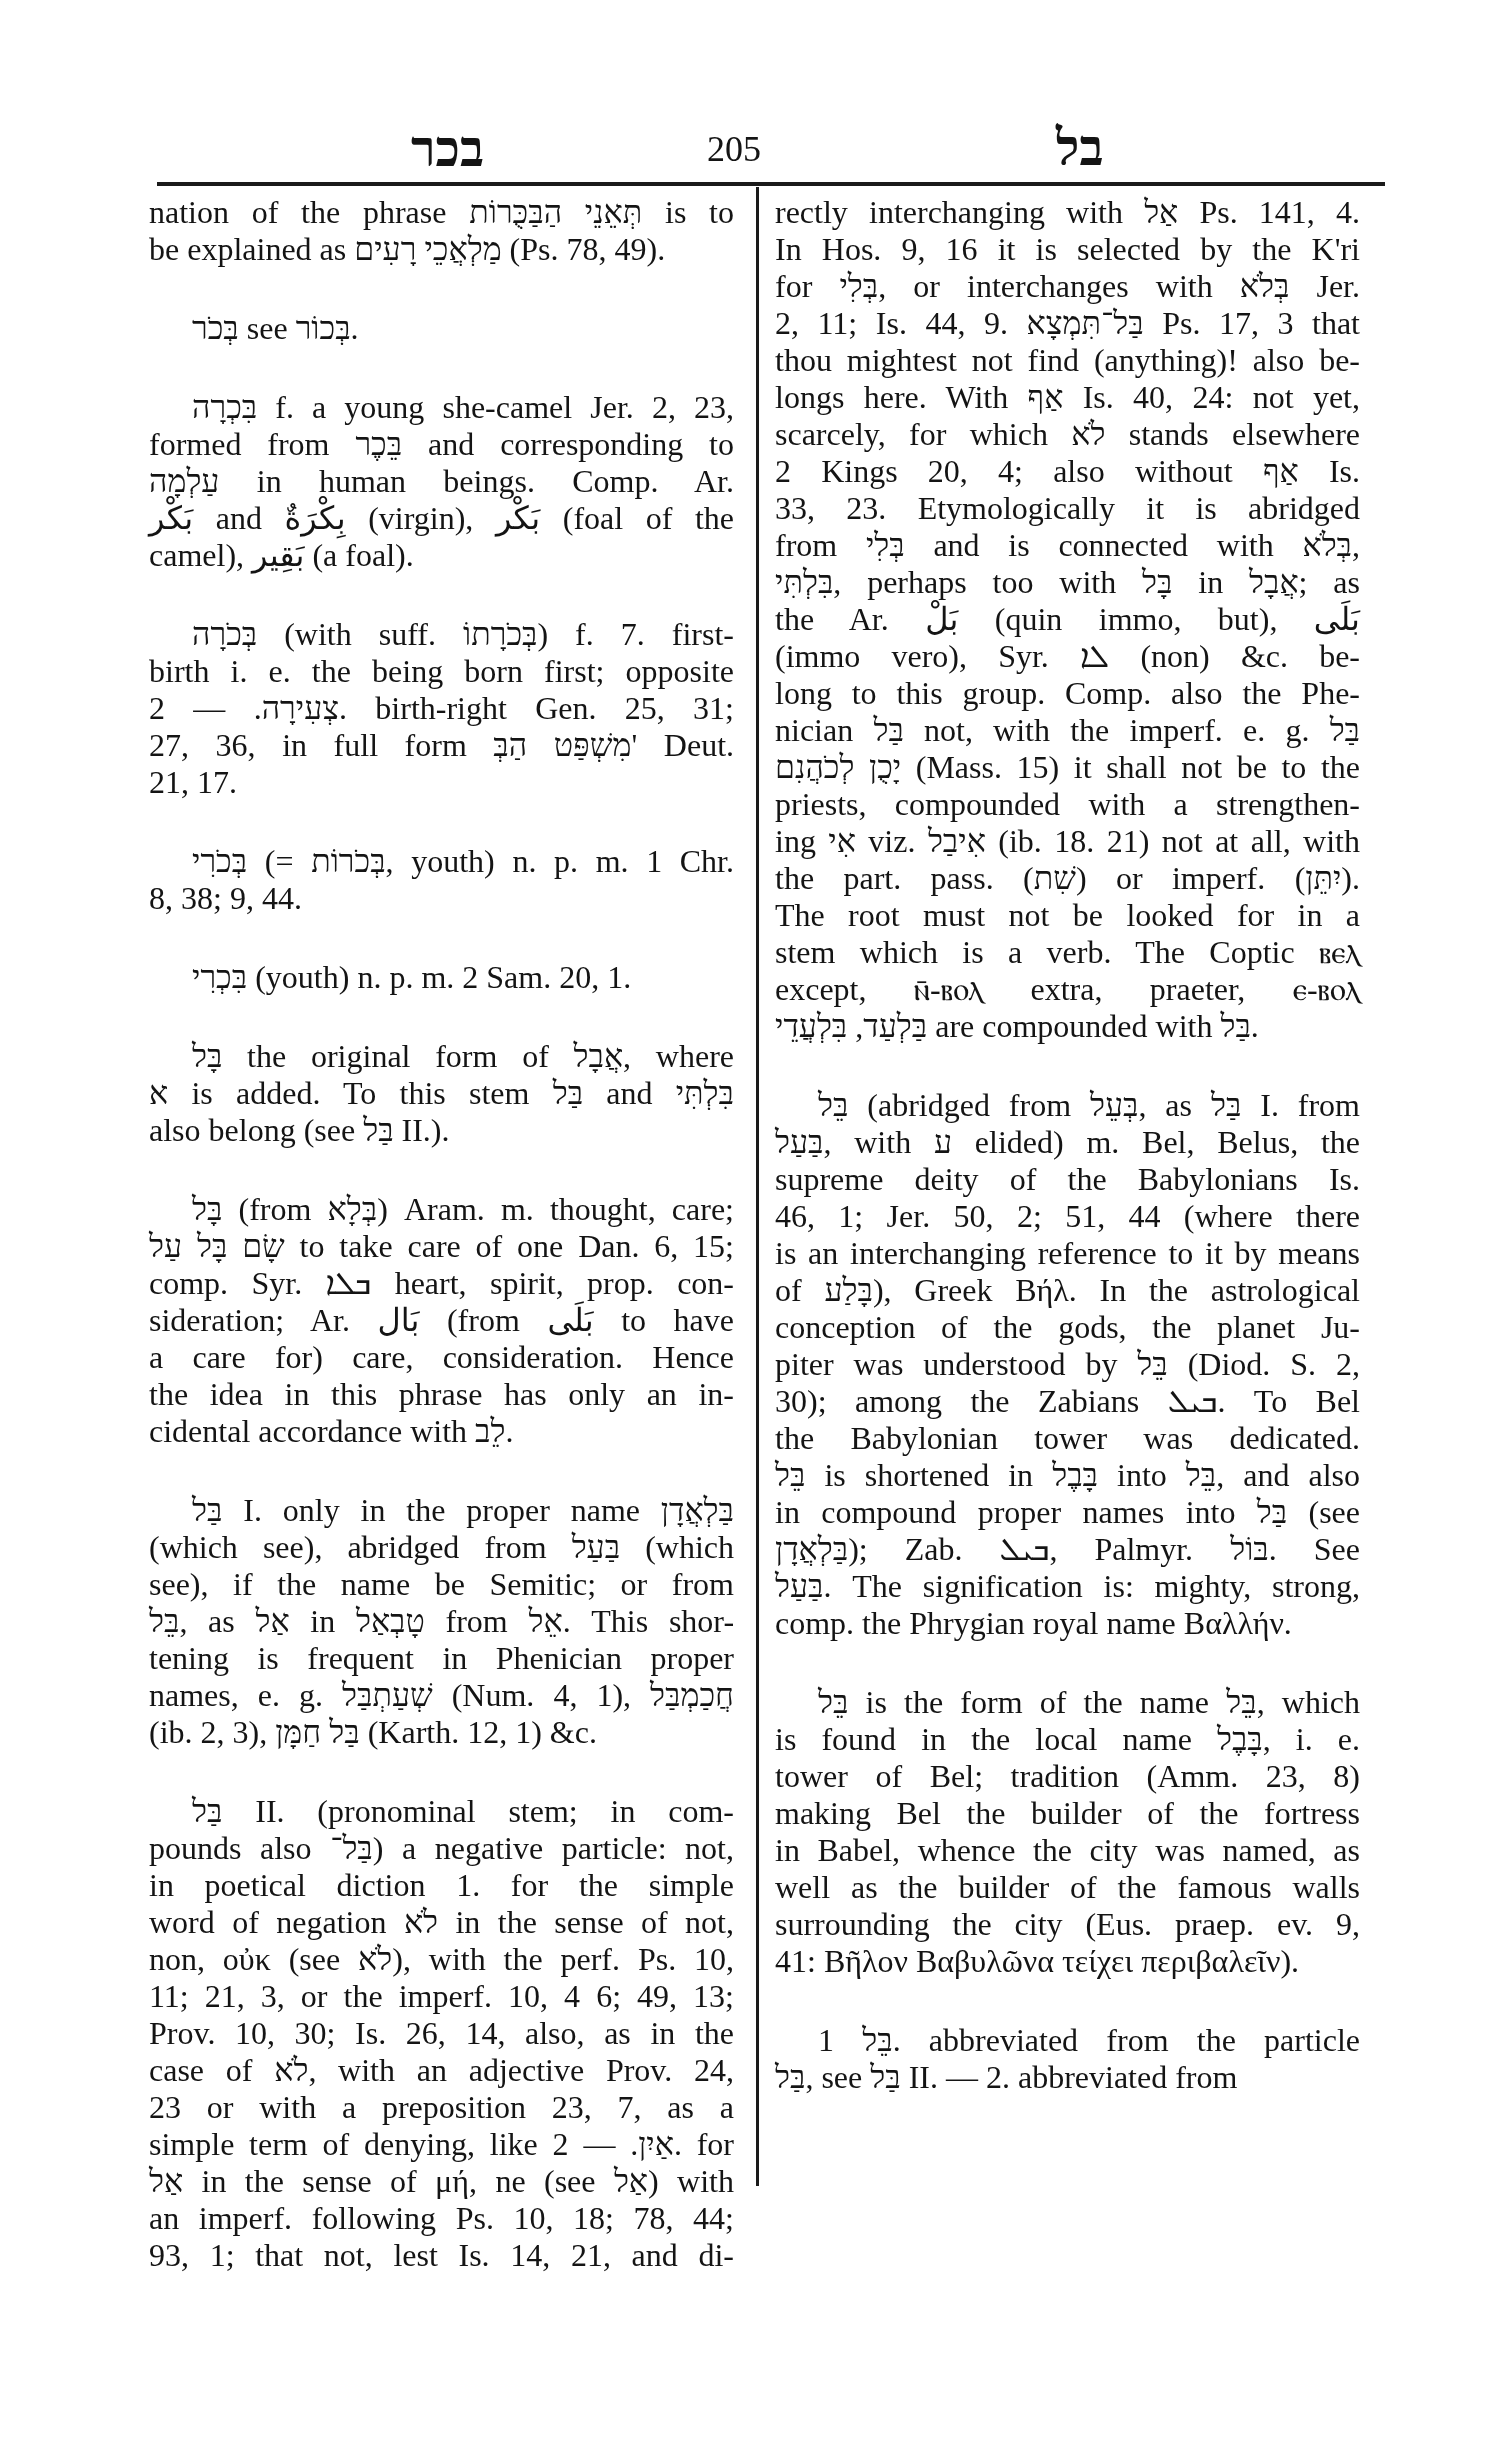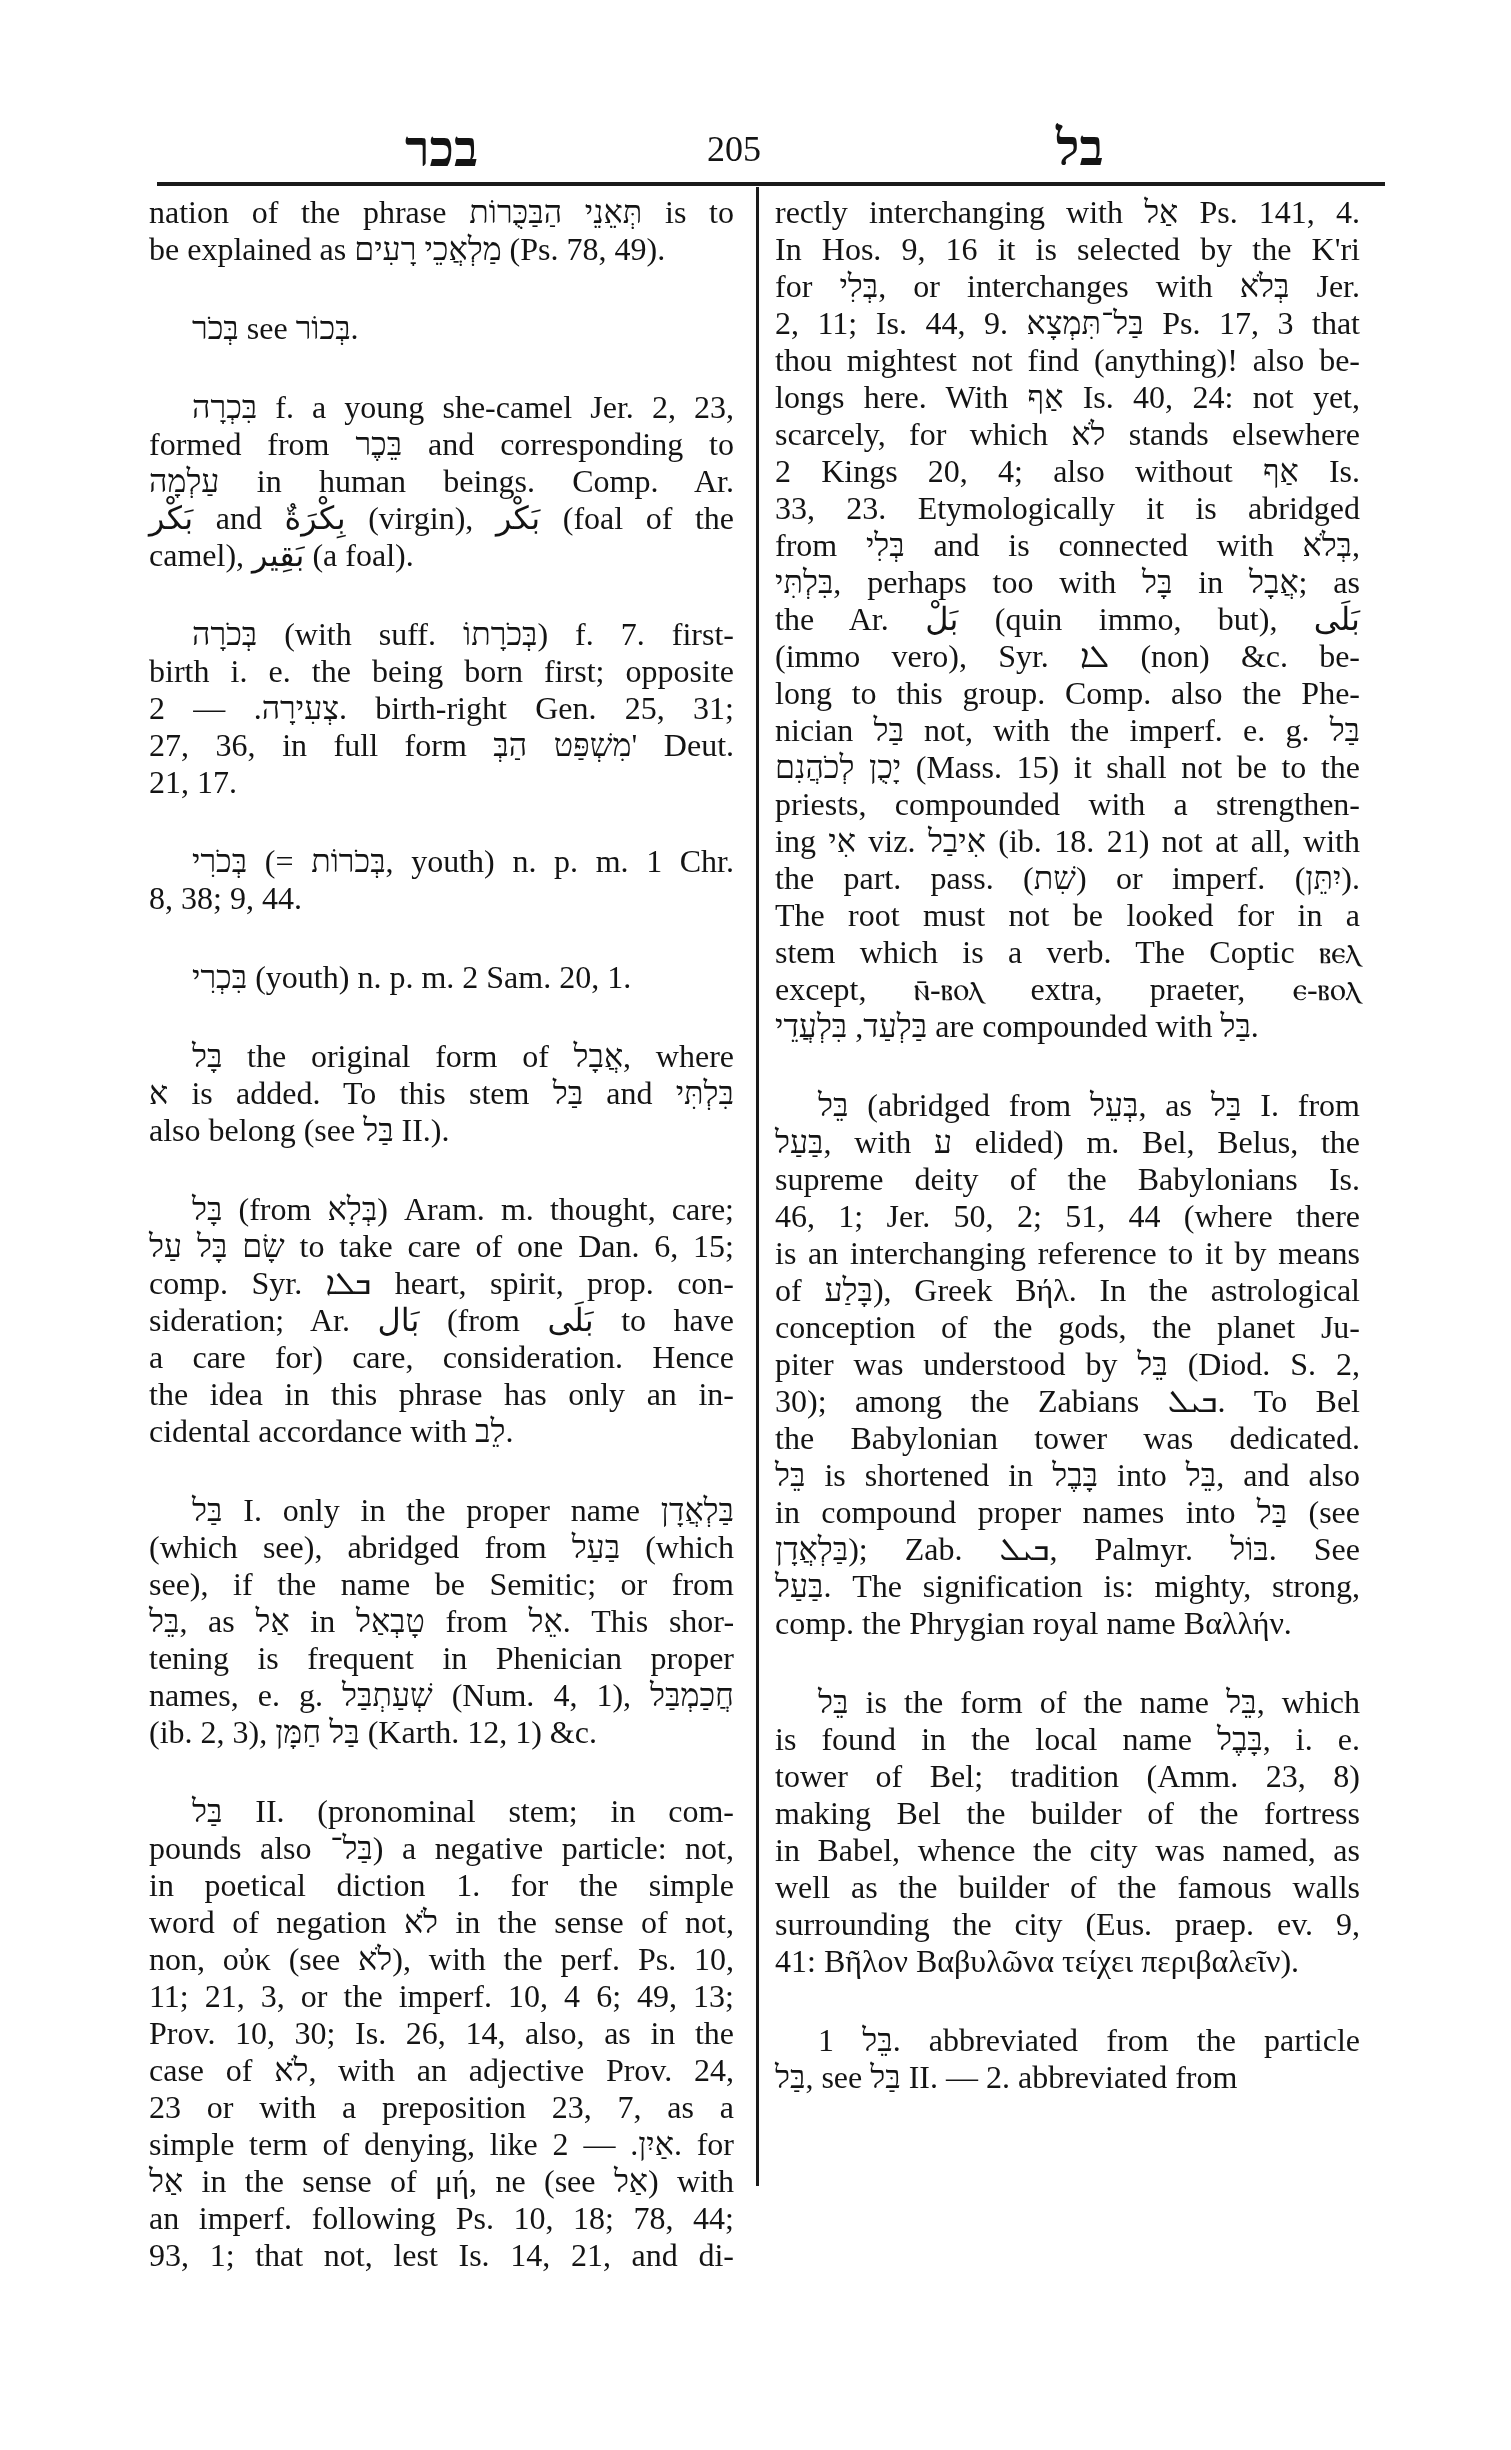--- a/index.html
+++ b/index.html
@@ -1,20 +1,20 @@
 <!DOCTYPE html>
 <html style="font-size:14.4px"><head>
 <meta charset="utf-8">
 <style>
   html, body { margin:0; padding:0; background:#ffffff; }
   body { width:1512px; height:2450px; position:relative; overflow:hidden;
          font-family:"Liberation Serif","DejaVu Serif",serif; color:#141414; }
   .page { position:absolute; left:0; top:0; width:1512px; height:2450px; }
   .header { position:absolute; left:157px; top:112px; width:1228px; height:72px; }
-  .hdr-left { position:absolute; left:248px; top:7.2px; font-size:50px; font-family:"DejaVu Serif",serif; font-weight:bold; direction:rtl; }
+  .hdr-left { position:absolute; left:254px; top:7.2px; font-size:50px; font-family:"DejaVu Serif",serif; font-weight:bold; direction:rtl; }
   .hdr-num { position:absolute; left:550px; top:16px; font-size:36px; }
   .hdr-right { position:absolute; left:899px; top:7.2px; font-size:50px; font-family:Liberation Serif, serif; font-weight:bold; direction:rtl; }
   .hrule { position:absolute; left:157px; top:182px; width:1228px; height:3.6px; background:#1a1a1a; }
   .vrule { position:absolute; left:756px; top:187px; width:2.7px; height:1999px; background:#1a1a1a; }
   .col { position:absolute; top:194px; width:585px; font-size:32px; line-height:37px; text-align:justify; }
   .col-left { left:149px; }
   .col-right { left:775px; }
   .line { display:block; white-space:nowrap; text-align:justify; text-align-last:justify; height:37px; overflow:visible; }
   .line.last { text-align-last:left; }
   .line.indent { padding-left:43px;margin-top:42px; }

